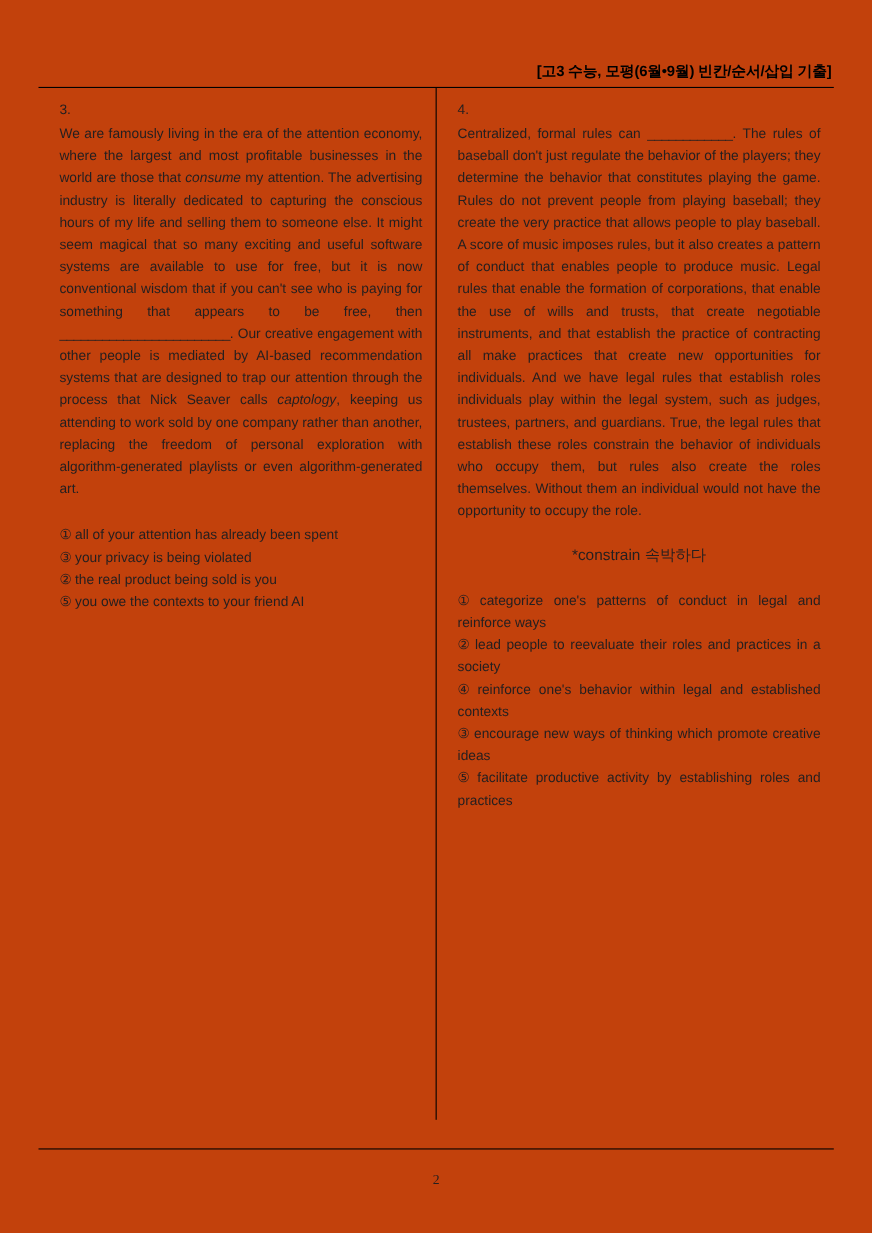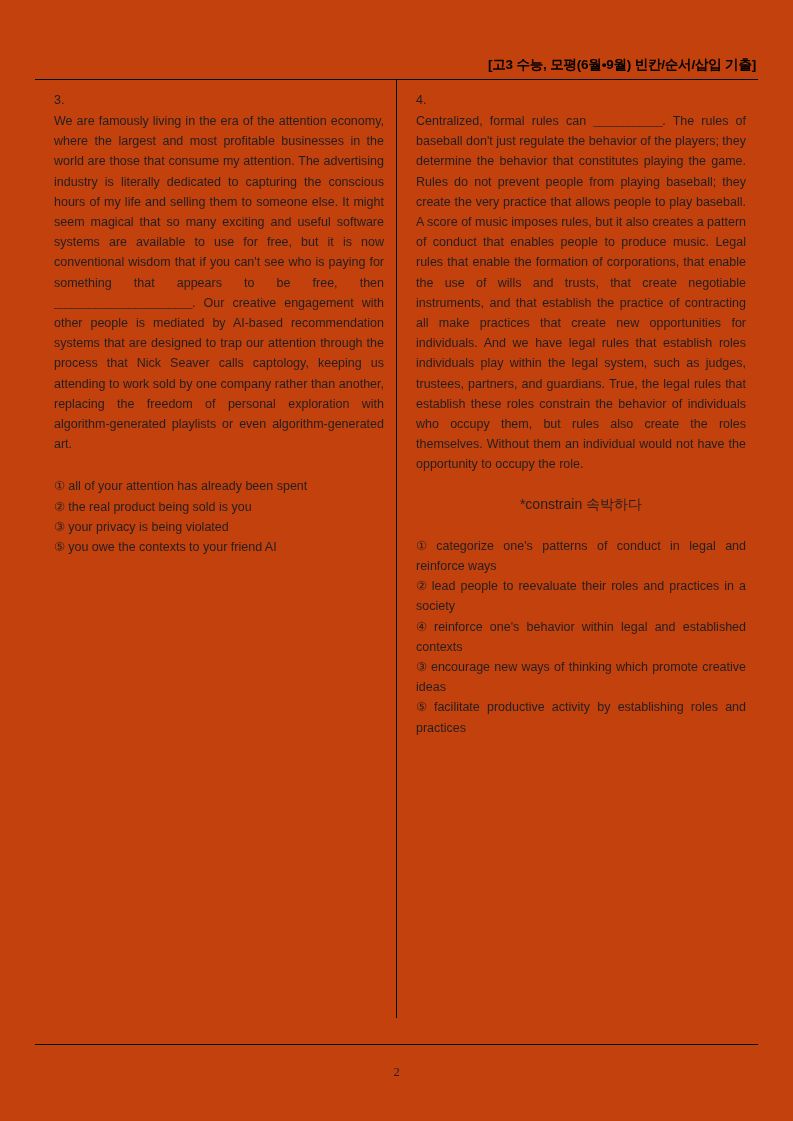--- a/index.html
+++ b/index.html
@@ -83,24 +83,24 @@
     font-size: 12.5px;
     line-height: 20.2px;
     text-align: justify;
     text-justify: inter-word;
     margin: 0;
     color: #231f20;
     -webkit-hyphens: none;
     hyphens: none;
   }
   .passage .it {
+    font-style: italic;
   }
   .blank-fill {
     letter-spacing: -0.5px;
-    font-family: Liberation Serif, serif;
   }
 
   .note {
     font-size: 14px;
     line-height: 20.2px;
     text-align: center;
     margin: 19px 0 0 0;
     color: #231f20;
   }
 
@@ -158,22 +158,22 @@
 
     <div class="col-divider"></div>
 
     <div class="col col-left">
       <p class="q-number">3.</p>
 
       <p class="passage"><span>We are famously living in the era of the attention economy, where the largest and most profitable businesses in the world are those that </span><span class="it">consume</span><span> my attention. The advertising industry is literally dedicated to capturing the conscious hours of my life and selling them to someone else. It might seem magical that so many exciting and useful software systems are available to use for free, but it is now conventional wisdom that if you can't see who is paying for something that appears to be free, then </span><span class="blank-fill">________________________</span><span>. Our creative engagement with other people is mediated by AI-based recommendation systems that are designed to trap our attention through the process that Nick Seaver calls </span><span class="it">captology</span><span>, keeping us attending to work sold by one company rather than another, replacing the freedom of personal exploration with algorithm-generated playlists or even algorithm-generated art.</span></p>
 
       <ul class="choices">
         <li class="choice"><span class="marker">①</span><span>all of your attention has already been spent</span></li>
+        <li class="choice"><span class="marker">③</span><span>your privacy is being violated</span></li>
         <li class="choice"><span class="marker">②</span><span>the real product being sold is you</span></li>
-        <li class="choice"><span class="marker">③</span><span>your privacy is being violated</span></li>
         <li class="choice"><span class="marker">⑤</span><span>you owe the contexts to your friend AI</span></li>
       </ul>
     </div>
 
     <div class="col col-right">
       <p class="q-number">4.</p>
 
       <p class="passage"><span>Centralized, formal rules can </span><span class="blank-fill">____________</span><span>. The rules of baseball don't just regulate the behavior of the players; they determine the behavior that constitutes playing the game. Rules do not prevent people from playing baseball; they create the very practice that allows people to play baseball. A score of music imposes rules, but it also creates a pattern of conduct that enables people to produce music. Legal rules that enable the formation of corporations, that enable the use of wills and trusts, that create negotiable instruments, and that establish the practice of contracting all make practices that create new opportunities for individuals. And we have legal rules that establish roles individuals play within the legal system, such as judges, trustees, partners, and guardians. True, the legal rules that establish these roles constrain the behavior of individuals who occupy them, but rules also create the roles themselves. Without them an individual would not have the opportunity to occupy the role.</span></p>
 
       <p class="note">*constrain 속박하다</p>

